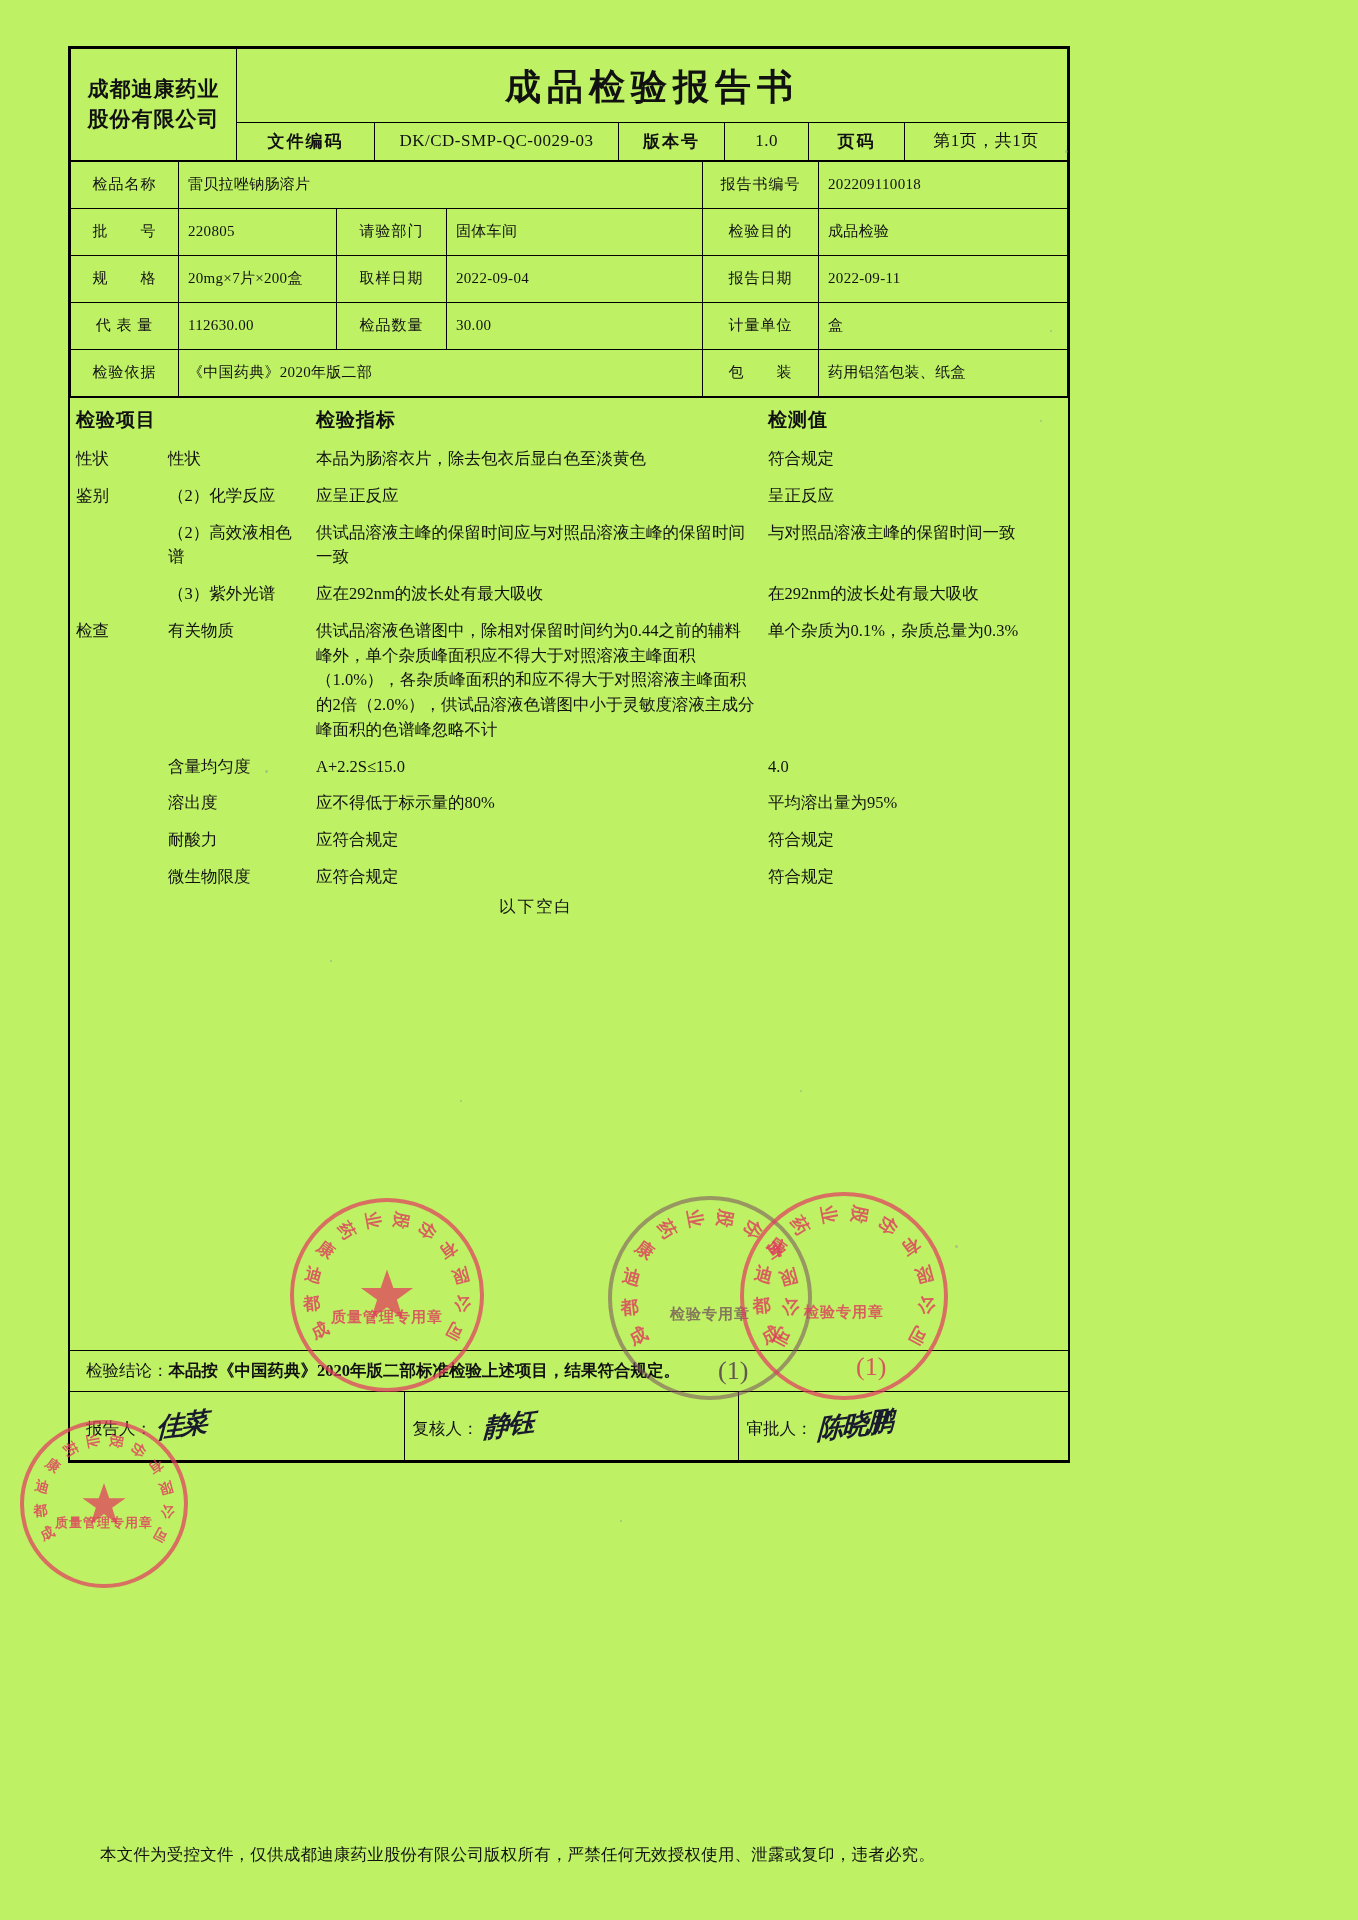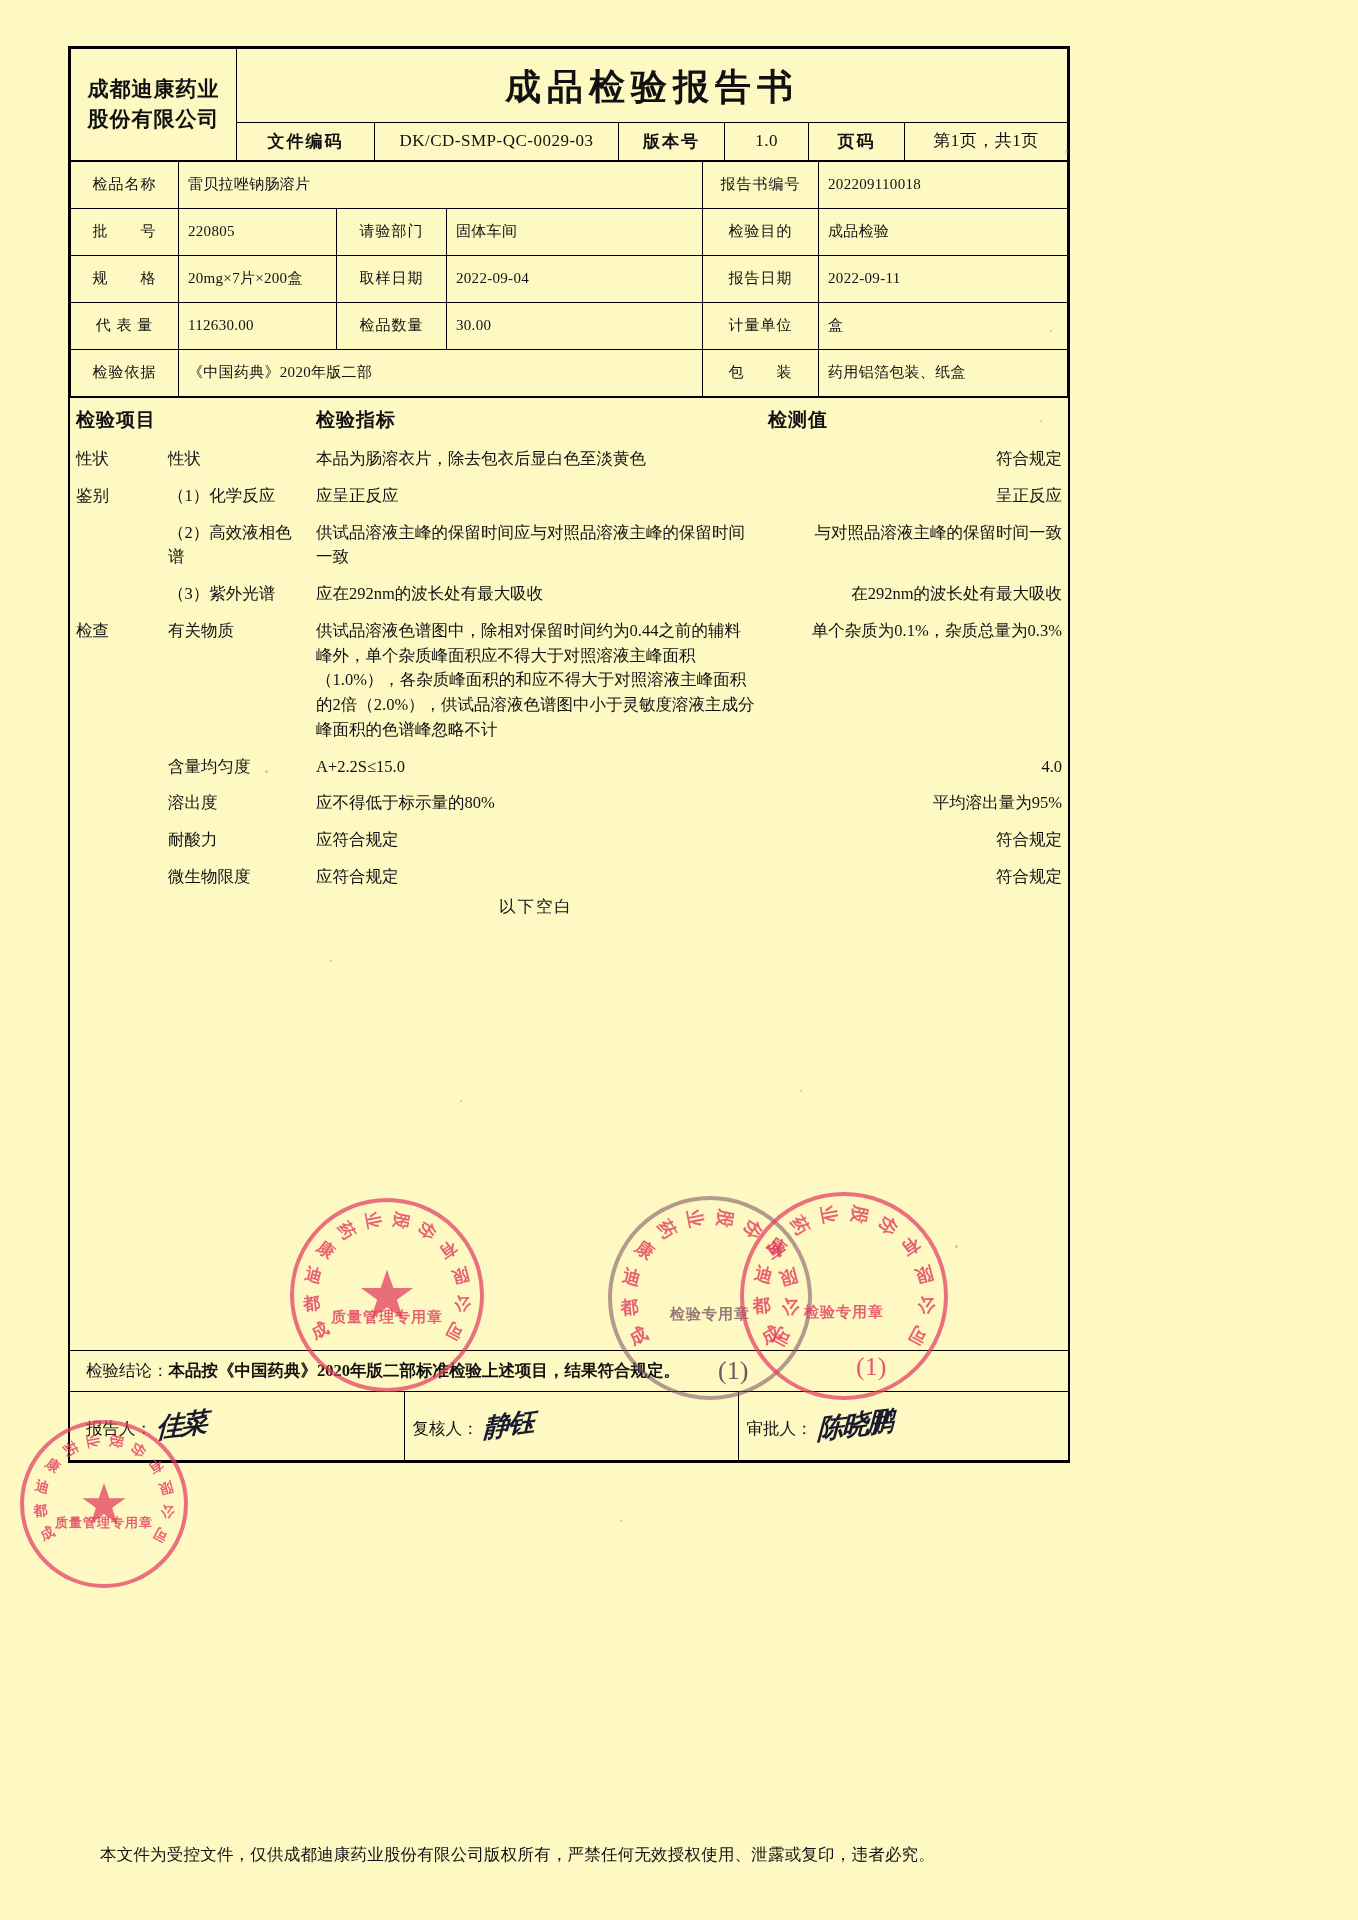--- a/index.html
+++ b/index.html
@@ -3,21 +3,21 @@
 <meta charset="utf-8">
 <style>
   html,body{margin:0;padding:0;background:#ffffff;}
   body{
     width:1358px;height:1920px;position:relative;overflow:hidden;
     font-family:"Liberation Serif","DejaVu Serif",serif;
     color:#111;
   }
   .page{
     position:absolute;left:0;top:0;width:1358px;height:1920px;
-    background:#fef9c3;
+    background:#bef264;
   }
   
   .speck{position:absolute;background:#9a9a9a;border-radius:50%;opacity:.55;}
 
   .frame{
     position:absolute;left:68px;top:46px;width:1002px;
     border:2px solid #000;
     box-sizing:border-box;
   }
 
@@ -72,21 +72,21 @@
     border-top:1px solid #000;
     border-bottom:1px solid #000;
   }
   .row td{
     font-size:16.5px;line-height:1.5;padding:6px 6px 6px 6px;
     vertical-align:top;
   }
   .c1{width:92px;padding-left:6px !important;}
   .c2{width:148px;}
   .c3{width:452px;}
-  .c4{width:auto;text-align:right;}
+  .c4{width:auto;}
   .blankline{text-align:center;font-size:16.5px;padding-top:10px;letter-spacing:2px;}
 
   .spacer{height:432px;}
 
   
   .concl td{
     font-size:16.5px;padding:9px 8px;border:1px solid #000;border-left:none;border-right:none;
   }
   .sig{width:100%;border-collapse:collapse;table-layout:fixed;}
   .sig td{
@@ -240,21 +240,21 @@
         </tr>
 
         <tr class="row">
           <td class="c1">性状</td>
           <td class="c2">性状</td>
           <td class="c3">本品为肠溶衣片，除去包衣后显白色至淡黄色</td>
           <td class="c4">符合规定</td>
         </tr>
         <tr class="row">
           <td class="c1">鉴别</td>
-          <td class="c2">（1）化学反应</td>
+          <td class="c2">（2）化学反应</td>
           <td class="c3">应呈正反应</td>
           <td class="c4">呈正反应</td>
         </tr>
         <tr class="row">
           <td class="c1"></td>
           <td class="c2">（2）高效液相色谱</td>
           <td class="c3">供试品溶液主峰的保留时间应与对照品溶液主峰的保留时间一致</td>
           <td class="c4">与对照品溶液主峰的保留时间一致</td>
         </tr>
         <tr class="row">

